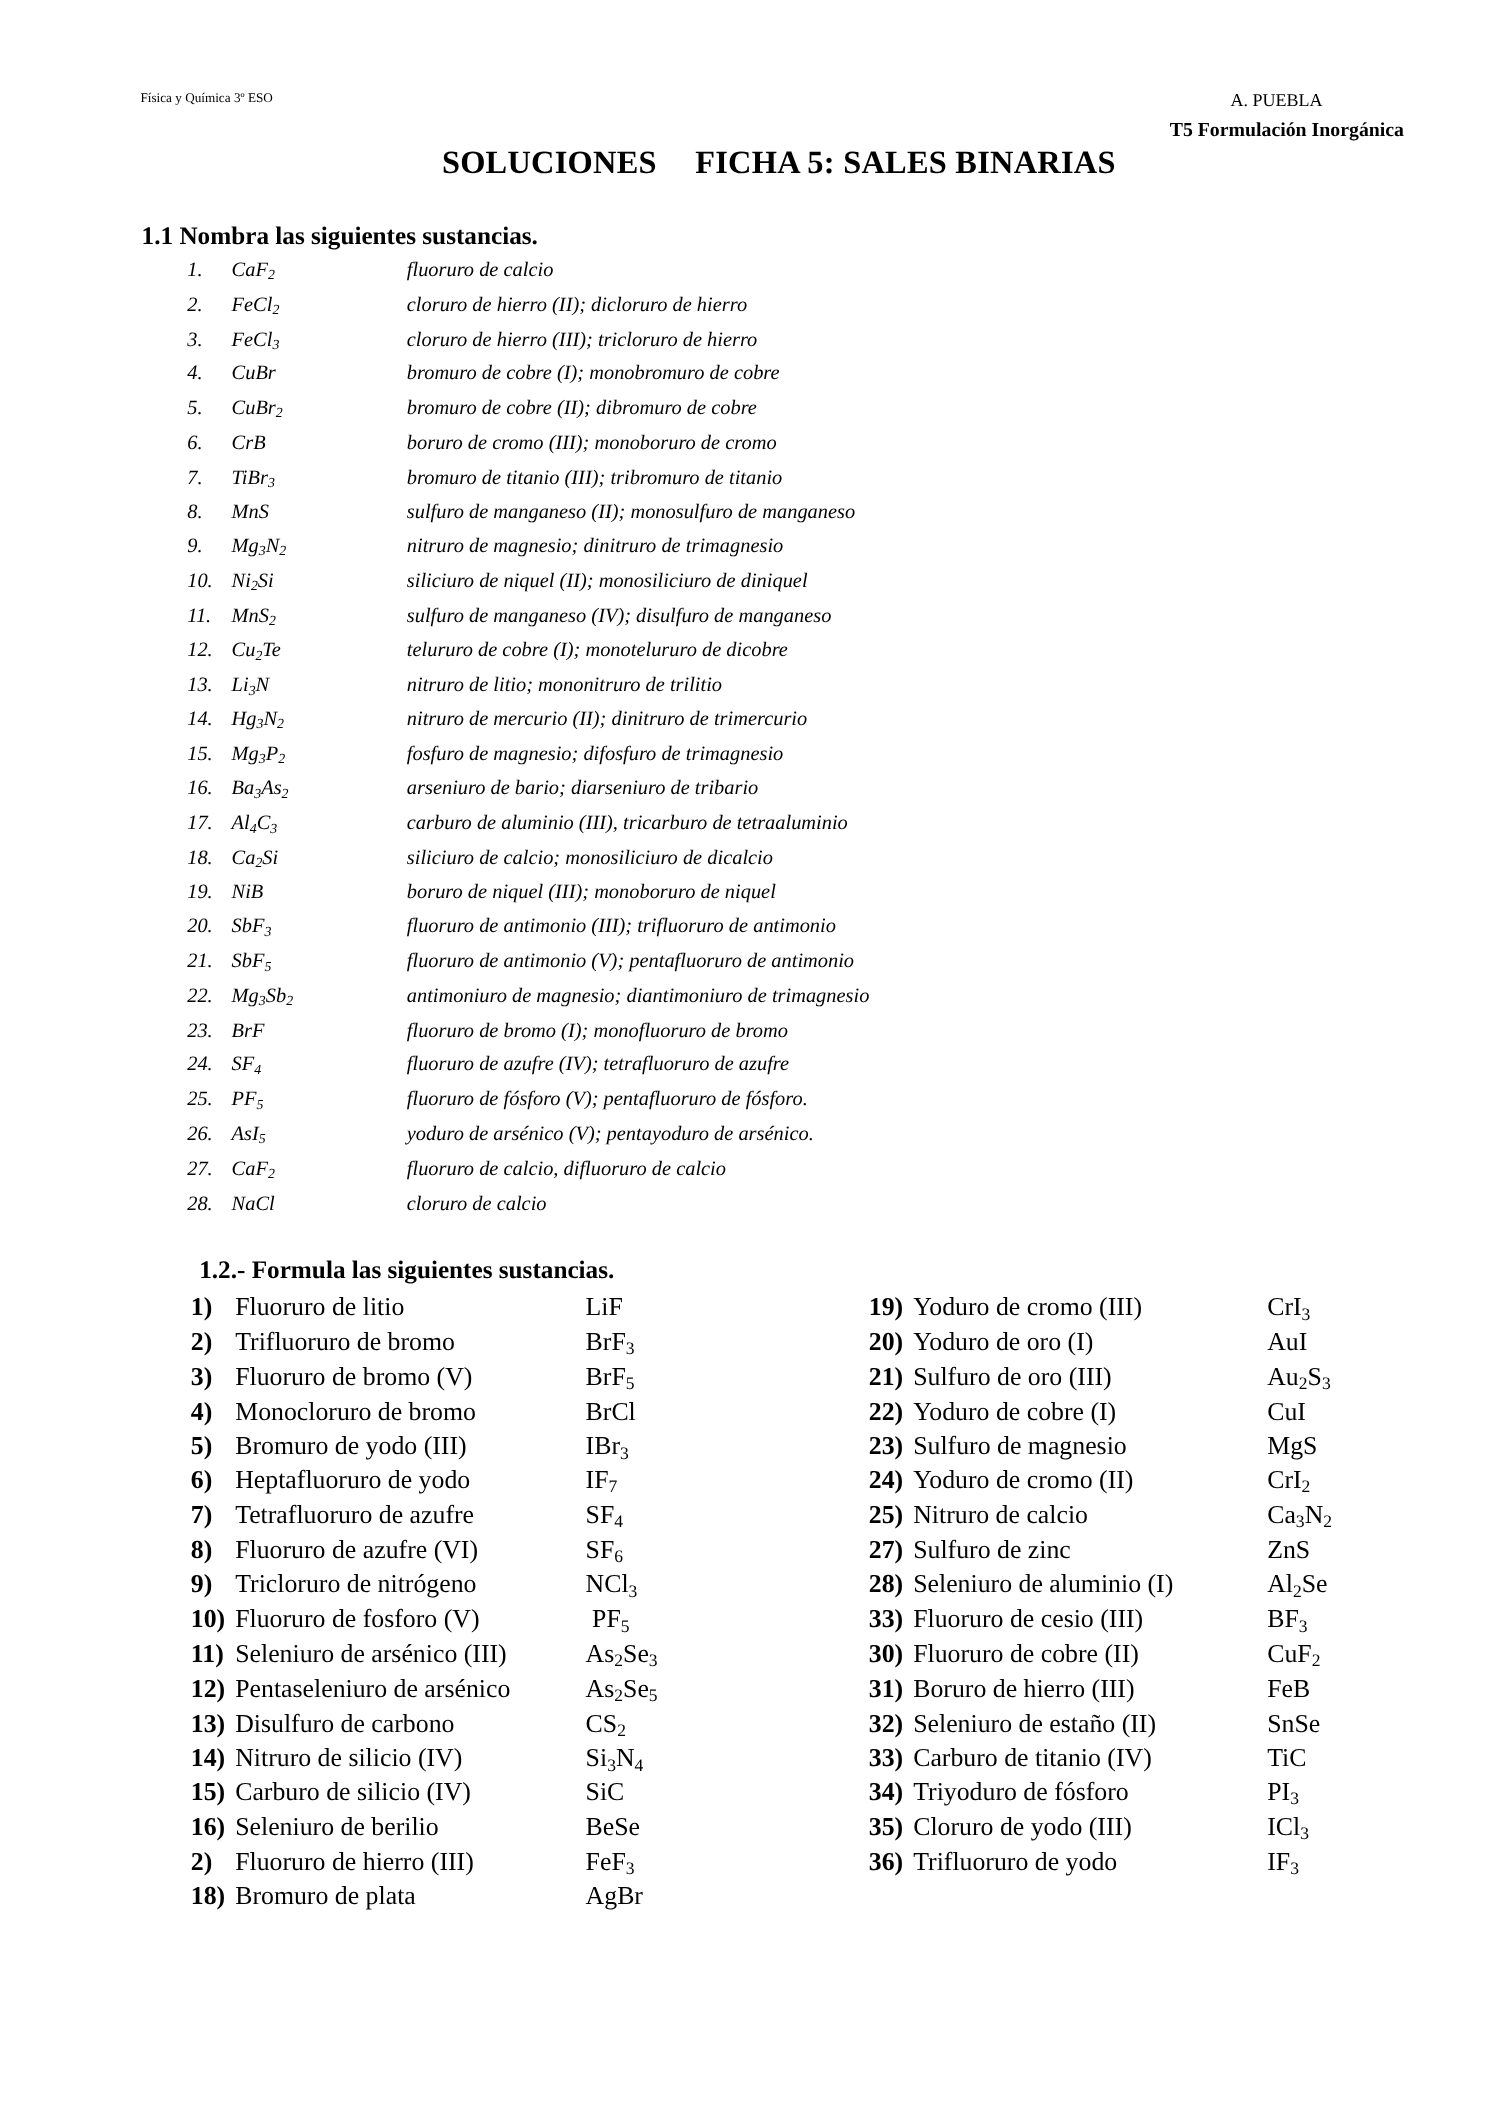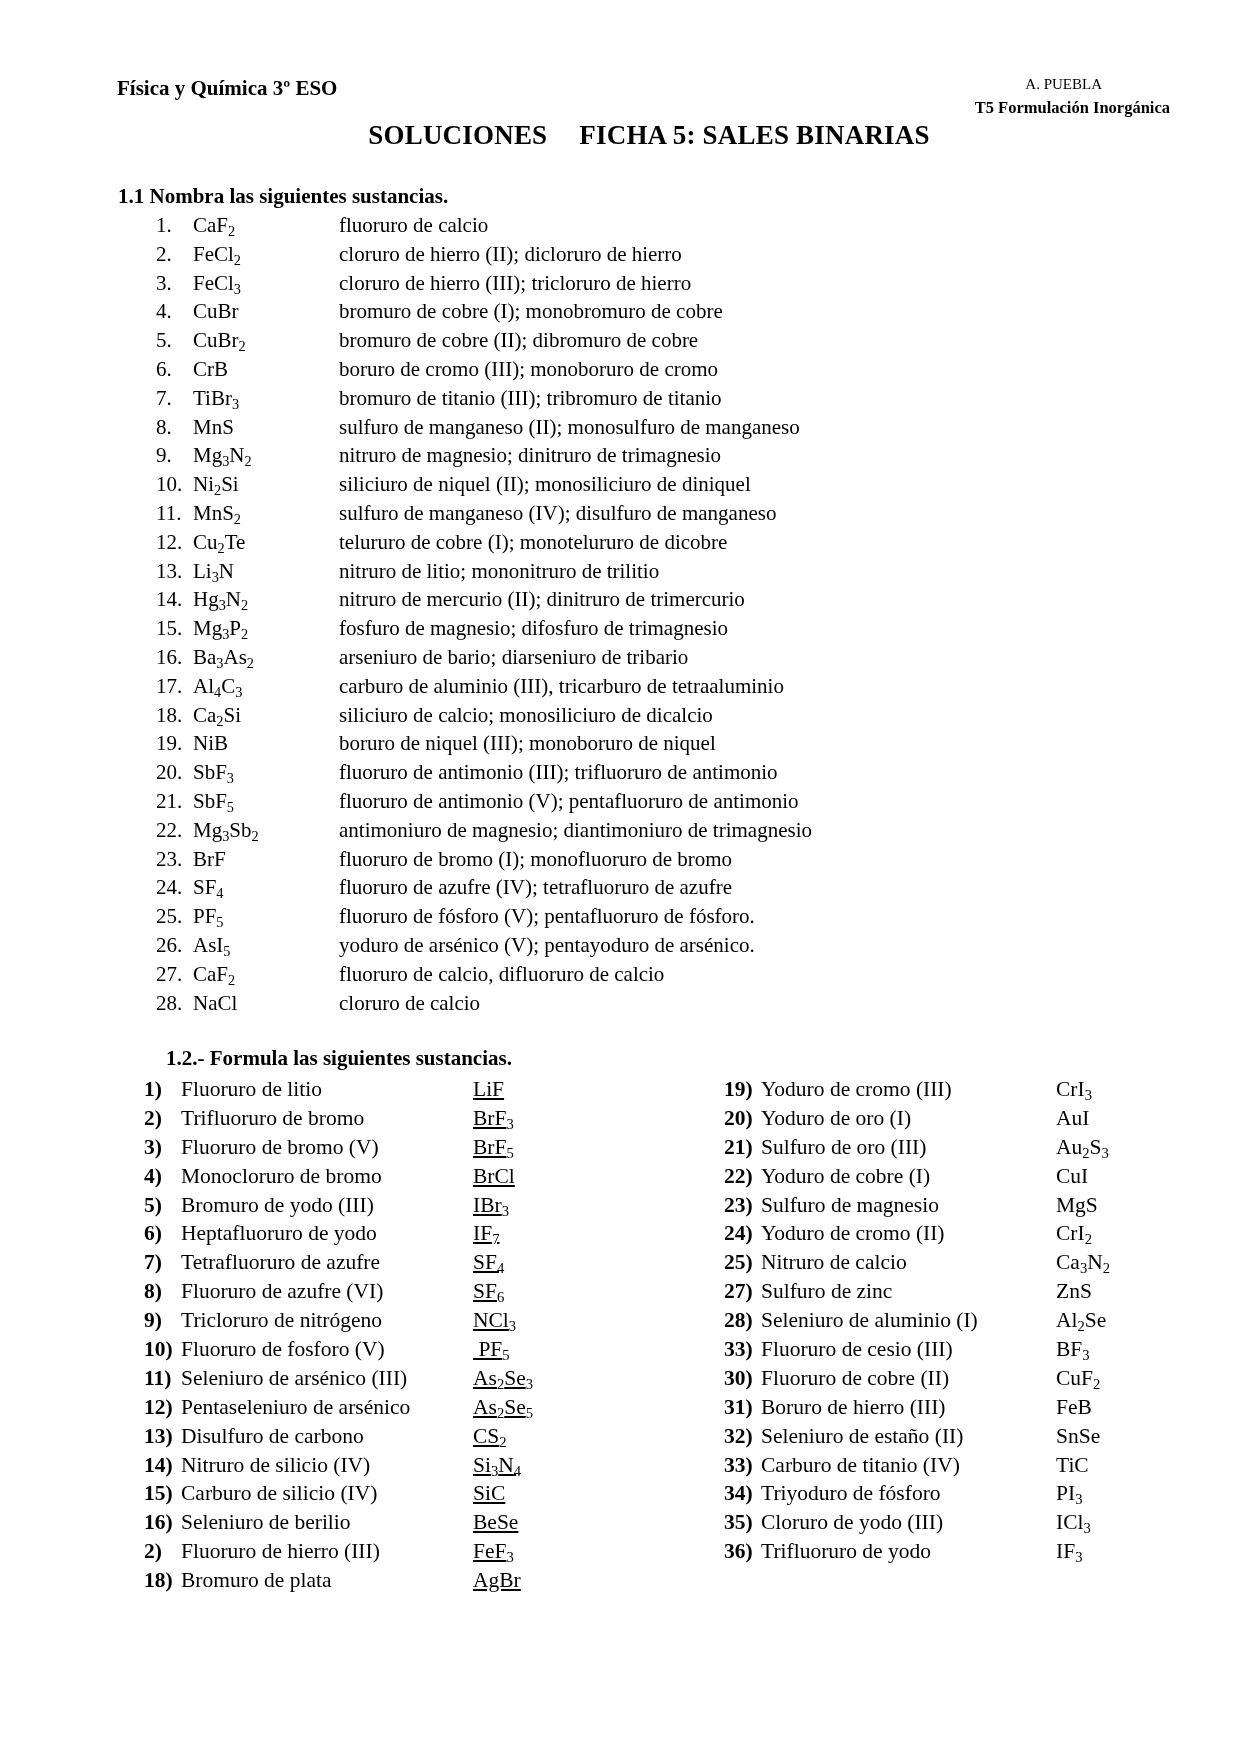--- a/index.html
+++ b/index.html
@@ -1,34 +1,34 @@
 <!DOCTYPE html>
 <html><head>
 <meta charset="utf-8">
 <style>
   html, body { margin: 0; padding: 0; background: #ffffff; }
   body { width: 1240px; height: 1754px; position: relative; overflow: hidden; color: #000;
          font-family: "Liberation Serif", "DejaVu Serif", serif; }
-  .hdr-left { position: absolute; left: 117px; top: 76px; font-size: 21px; font-weight: bold; }
+  .hdr-left { position: absolute; left: 117px; top: 76px; font-size: 11px; font-weight: normal; }
   .hdr-right1 { position: absolute; right: 138px; top: 76px; font-size: 15px; font-weight: normal; text-align: right; }
   .hdr-right2 { position: absolute; right: 70px; top: 98px; font-size: 16.5px; font-weight: bold; text-align: right; }
   .title { position: absolute; left: 0; width: 1298px; top: 120px; text-align: center; font-size: 27px; font-weight: bold; letter-spacing: 0.2px; }
   .title .gap { display: inline-block; width: 32px; }
   .sec1-title { position: absolute; left: 118px; top: 184px; font-size: 21px; font-weight: bold; }
   .list1 { position: absolute; left: 156px; top: 211px; margin: 0; padding: 0; list-style: none; }
-  .list1 li { height: 28.8px; line-height: 28.8px; font-size: 21px; white-space: nowrap; position: relative; }
+  .list1 li { height: 28.8px; line-height: 28.8px; font-size: 17px; white-space: nowrap; position: relative; font-style: italic; }
   .list1 .num { display: inline-block; width: 37px; }
   .list1 .formula { display: inline-block; width: 146px; }
   .list1 .name { display: inline-block; }
   sub { font-size: 0.68em; vertical-align: -0.25em; line-height: 0; }
   .sec2-title { position: absolute; left: 156px; top: 1046px; font-size: 21px; font-weight: bold; margin-left: 10px; }
   .col { position: absolute; top: 1075px; margin: 0; padding: 0; list-style: none; }
   .col li { height: 28.9px; line-height: 28.9px; font-size: 21.5px; white-space: nowrap; }
   .col .n { display: inline-block; font-weight: bold; }
-  .colA { left: 144px; text-decoration: underline; }
+  .colA { left: 159px; }
   .colA .n { width: 37px; }
   .colA .nm { display: inline-block; width: 292px; }
   .colB { left: 724px; }
   .colB .n { width: 37px; }
   .colB .nm { display: inline-block; width: 295px; }
 </style>
 </head>
 <body>
 
 <div class="hdr-left">Física y Química 3º ESO</div>

